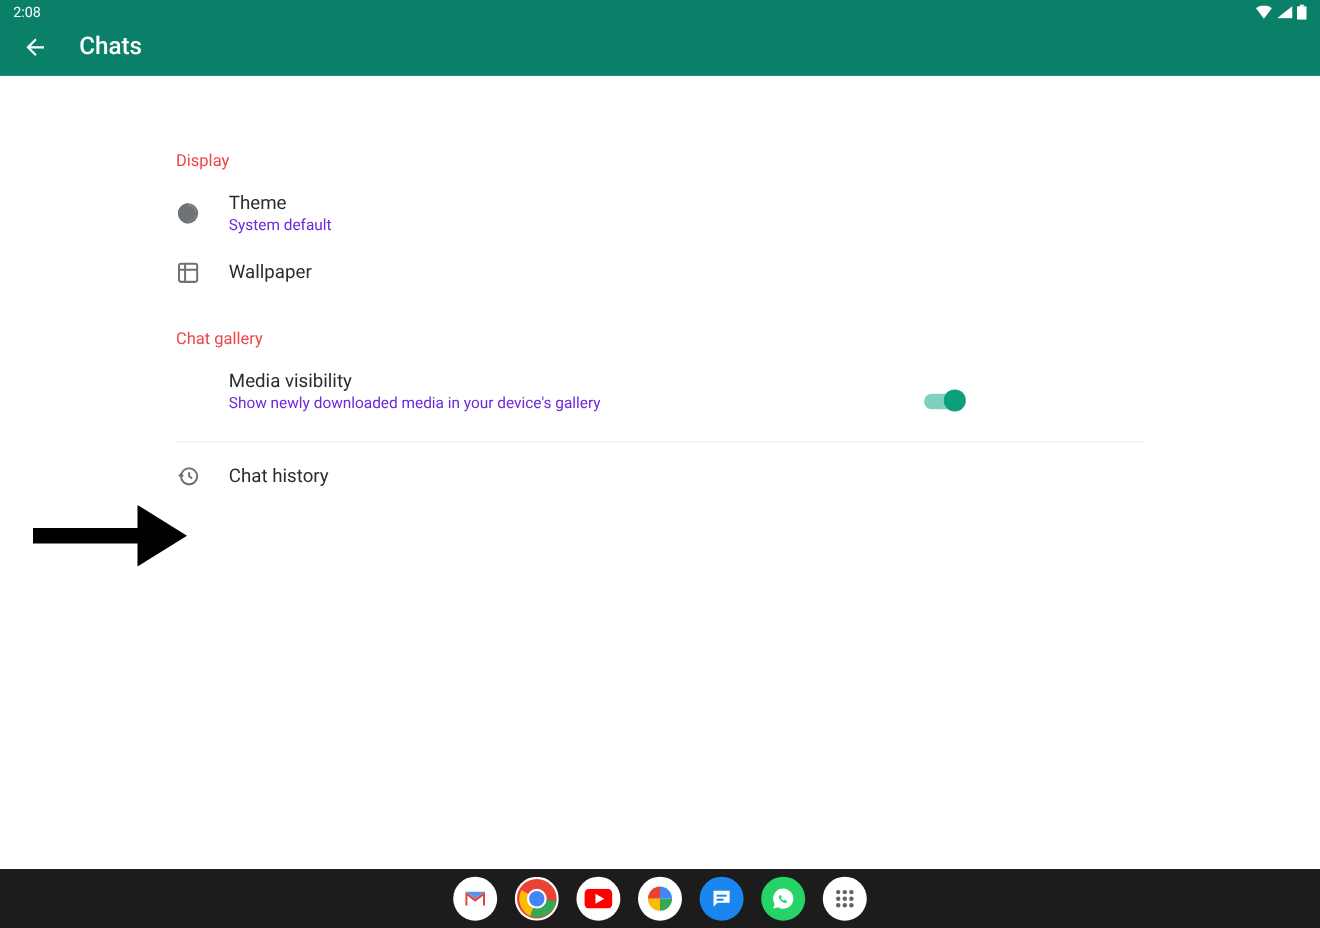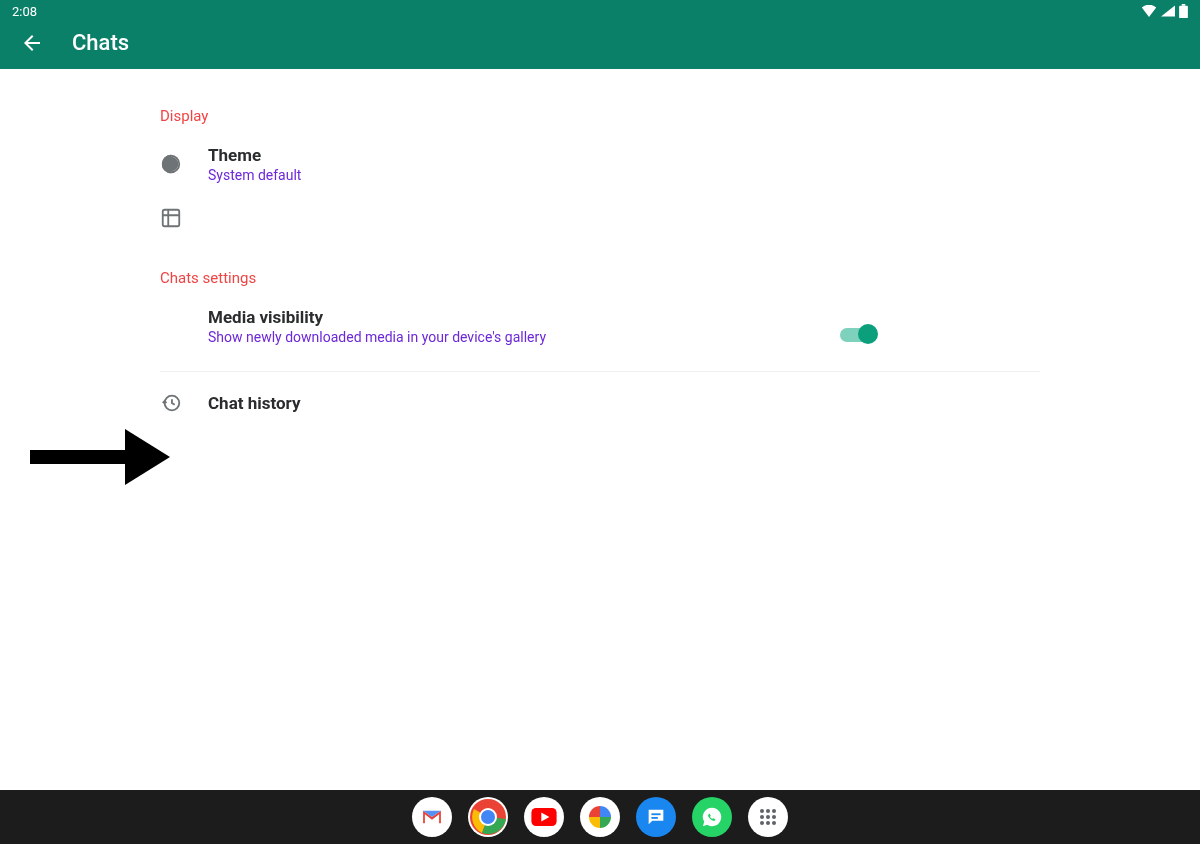--- a/index.html
+++ b/index.html
@@ -1,30 +1,30 @@
 <!DOCTYPE html>
 <html><head>
 <meta charset="utf-8">
 <style>
   * { box-sizing: border-box; margin: 0; padding: 0; }
   html, body { width: 1200px; height: 844px; font-family: Roboto, Arial, sans-serif; background: #fff; overflow: hidden; }
-  .screen { width: 1200px; height: 844px; display: flex; flex-direction: column; position: relative; }
+  .screen { width: 1200px; height: 844px; display: flex; flex-direction: column; position: relative; gap: 30px; }
   .app-bar { background: #0b8069; color: #fff; }
   .status-bar { display: flex; justify-content: space-between; align-items: center; padding: 4px 12px; font-size: 13px; height: 22px; }
   .status-right { display: flex; gap: 4px; align-items: center; }
   .status-right svg { display: block; }
   .title-bar { display: flex; align-items: center; padding: 8px 20px 14px 20px; }
   .back-btn { color: #fff; margin-right: 28px; display: flex; align-items: center; }
   .title { font-size: 22px; font-weight: 500; }
   .content { flex: 1; background: #fff; padding: 20px 0 0 160px; position: relative; }
   .section-label { color: #ef4444; font-size: 15px; margin: 18px 0 8px 0; }
   .row { display: flex; align-items: center; padding: 12px 0; }
   .row-icon { width: 48px; color: #6e7376; display: flex; justify-content: flex-start; }
   .row-text { flex: 1; padding-right: 180px; }
-  .row-title { color: #2a2c2d; font-size: 17px; font-weight: 700; }
+  .row-title { color: #2a2c2d; font-size: 17px; font-weight: 400; }
   .row-sub { color: #6d28d9; font-size: 14px; margin-top: 2px; }
   .toggle { width: 40px; height: 22px; position: absolute; right: 160px; }
   .toggle-track { position: absolute; top: 5px; left: 0; width: 34px; height: 14px; border-radius: 8px; }
   .toggle-knob { position: absolute; top: 1px; left: 18px; width: 20px; height: 20px; border-radius: 50%; }
   .divider { height: 1px; background: #eceeef; margin: 14px 0 8px 0; width: 880px; }
   .arrow { position: absolute; left: 30px; top: 352px; }
   .dock { position: absolute; bottom: 0; left: 0; width: 1200px; height: 54px; background: #1c1c1c; display: flex; justify-content: center; align-items: center; gap: 16px; }
   .dock-icon { width: 40px; height: 40px; border-radius: 50%; display: flex; align-items: center; justify-content: center; background: #fff; }
   .dock-icon.chrome { background: none; }
   .dock-icon.messages { background: #1a87f0; }
@@ -80,23 +80,26 @@
       </div>
     </div>
 
     <div class="row" style="width:880px">
       <span class="row-icon">
         <svg width="22" height="22" viewBox="0 0 24 24" fill="none" stroke="#6e7376" stroke-width="2">
             <rect x="3" y="3" width="18" height="18" rx="2"></rect>
             <path d="M3 9h18M9 3v18"></path>
           </svg>
       </span>
+      <div class="row-text">
+        <div class="row-title">Wallpaper</div>
+      </div>
     </div>
 
-    <div class="section-label" style="margin-top:28px">Chats settings</div>
+    <div class="section-label" style="margin-top:28px">Chat gallery</div>
 
     <div class="row-toggle-wrap" style="padding:12px 0">
       <span class="row-icon"></span>
       <div class="row-text">
         <div class="row-title">Media visibility</div>
         <div class="row-sub">Show newly downloaded media in your device's gallery</div>
       </div>
       <span class="toggle">
         <span class="toggle-track" style="background:#7dd1bd"></span>
         <span class="toggle-knob" style="background:#0b9f7c"></span>

